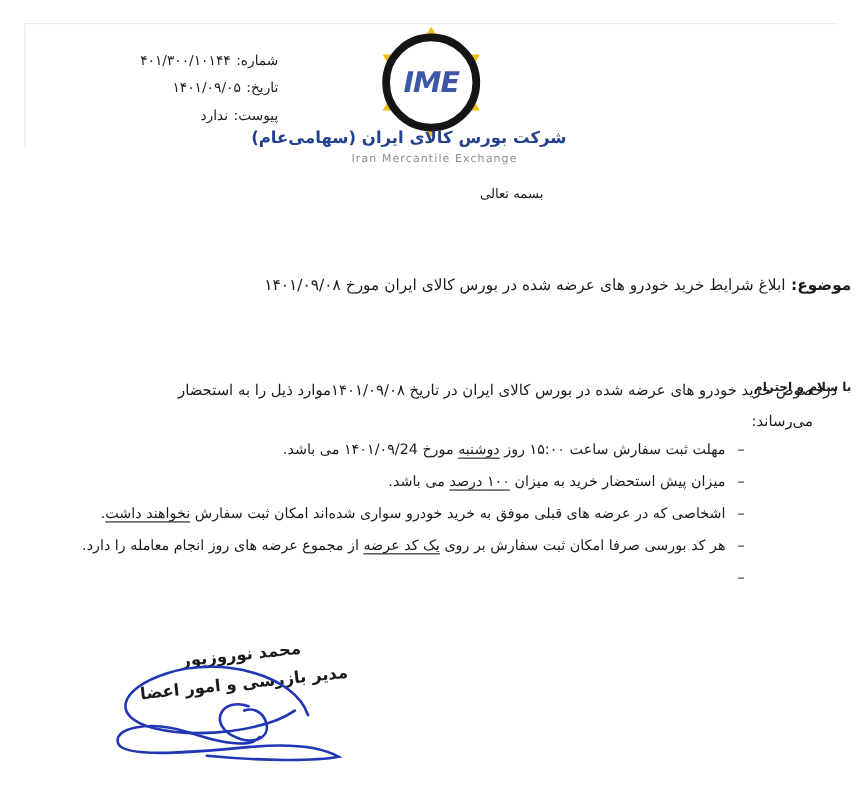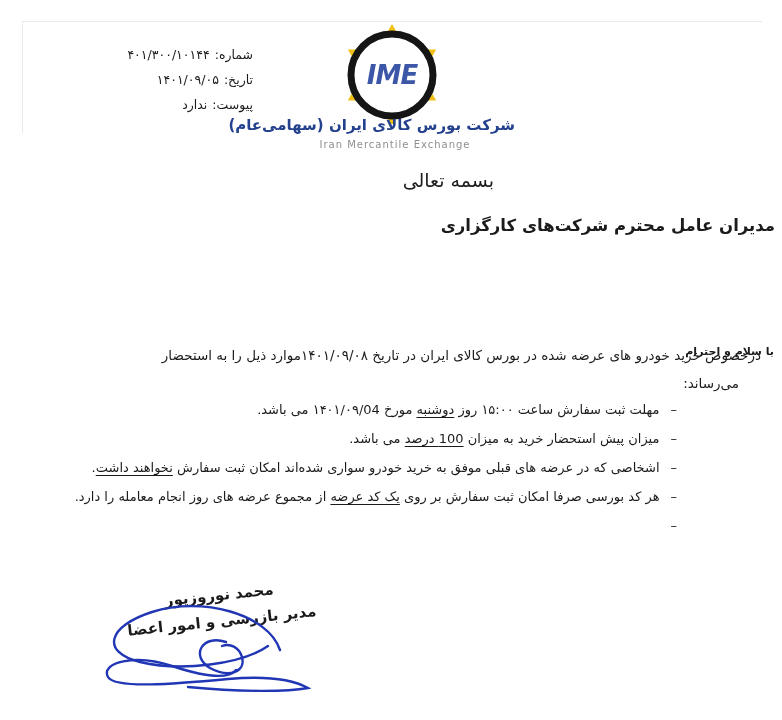--- a/index.html
+++ b/index.html
@@ -21,21 +21,21 @@
   .meta-row { white-space:nowrap; }
   .meta-row .val { margin-right:5px; }
 
   
   .logo-svg { left:342px; top:24px; width:100px; height:100px; }
   .company-fa { left:275px; top:116px; width:240px; text-align:center; font-size:15px; font-weight:bold;
                 color:var(--brand-blue,#24418e); white-space:nowrap; }
   .company-en { left:275px; top:139px; width:240px; text-align:center; font-size:10px; letter-spacing:1px;
                 color:var(--brand-gray,#8f8f8f); direction:ltr; white-space:nowrap; }
 
-  .besmele    { right:300px; top:169px; font-size:19px; }
+  .besmele    { right:300px; top:169px; font-size:12px; }
 
   .recipient  { right:19px; top:216px; font-size:16.5px; font-weight:bold; }
   .subject    { right:20px; top:252px; font-size:14px; }
   .subject .label { font-weight:bold; margin-left:5px; }
   .salutation { right:20px; top:309px; font-size:11px; font-weight:bold;margin-top:36px; }
 
   .body-line1 { right:33px; top:347px; font-size:13.5px;text-align:center; }
   .body-line2 { right:55px; top:375px; font-size:13.5px; }
 
   .bullets { right:117px; top:401px; font-size:13px; }
@@ -73,36 +73,38 @@
     <polygon points="50,0 5.8,76.5 94.2,76.5" fill="#efc117"></polygon>
     <polygon points="50,102 5.8,25.5 94.2,25.5" fill="#efc117"></polygon>
     <circle cx="50" cy="51" r="41" fill="#ffffff" stroke="#151515" stroke-width="7"></circle>
     <text x="50" y="60" text-anchor="middle" font-family="DejaVu Sans, sans-serif" font-weight="bold" font-style="italic" font-size="26" letter-spacing="-1" fill="#3c57a8">IME</text>
   </svg>
   <div class="abs company-en">Iran Mercantile Exchange</div>
   <div class="abs company-fa">شرکت بورس کالای ایران (سهامی‌عام)</div>
 
   <div class="abs besmele">بسمه تعالی</div>
 
-  <div class="abs recipient nowrap">مدیران عامل محترم شرکت‌های کارگزاری</div>
 
+  <div class="abs subject nowrap">
+    <span class="label">موضوع:</span><span>ابلاغ شرایط خرید خودرو های عرضه شده در بورس کالای ایران مورخ ۱۴۰۱/۰۹/۰۸</span>
+  </div>
 
   <div class="abs salutation nowrap">با سلام و احترام</div>
 
   <div class="abs body-line1 nowrap">درخصوص خرید خودرو های عرضه شده در بورس کالای ایران در تاریخ ۱۴۰۱/۰۹/۰۸موارد ذیل را به استحضار</div>
   <div class="abs body-line2 nowrap">می‌رساند:</div>
 
   <div class="abs bullets">
     <div class="bullet">
       <span class="dash">–</span>
-      <span><span>مهلت ثبت سفارش ساعت ۱۵:۰۰ روز </span><span class="u">دوشنبه</span><span> مورخ ۱۴۰۱/۰۹/04 می باشد.</span></span>
+      <span><span>مهلت ثبت سفارش ساعت ۱۵:۰۰ روز </span><span class="u">دوشنبه</span><span> مورخ ۱۴۰۱/۰۹/24 می باشد.</span></span>
     </div>
     <div class="bullet">
       <span class="dash">–</span>
-      <span><span>میزان پیش استحضار خرید به میزان </span><span class="u">100 درصد</span><span> می باشد.</span></span>
+      <span><span>میزان پیش استحضار خرید به میزان </span><span class="u">۱۰۰ درصد</span><span> می باشد.</span></span>
     </div>
     <div class="bullet">
       <span class="dash">–</span>
       <span><span>اشخاصی که در عرضه های قبلی موفق به خرید خودرو سواری شده‌اند امکان ثبت سفارش </span><span class="u">نخواهند داشت</span><span>.</span></span>
     </div>
     <div class="bullet">
       <span class="dash">–</span>
       <span><span>هر کد بورسی صرفا امکان ثبت سفارش بر روی </span><span class="u">یک کد عرضه</span><span> از مجموع عرضه های روز انجام معامله را دارد.</span></span>
     </div>
     <div class="bullet">

